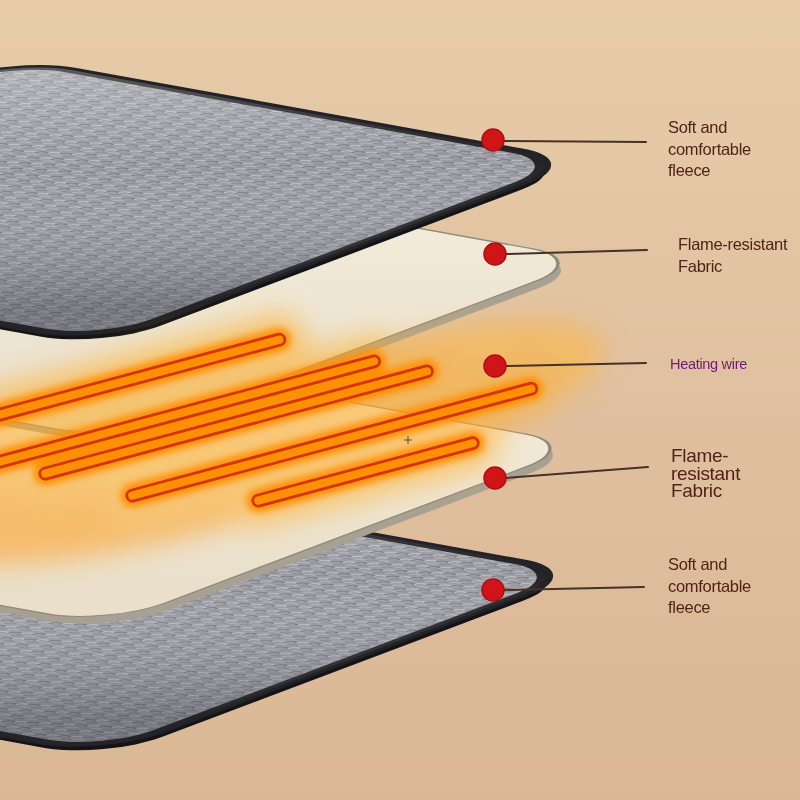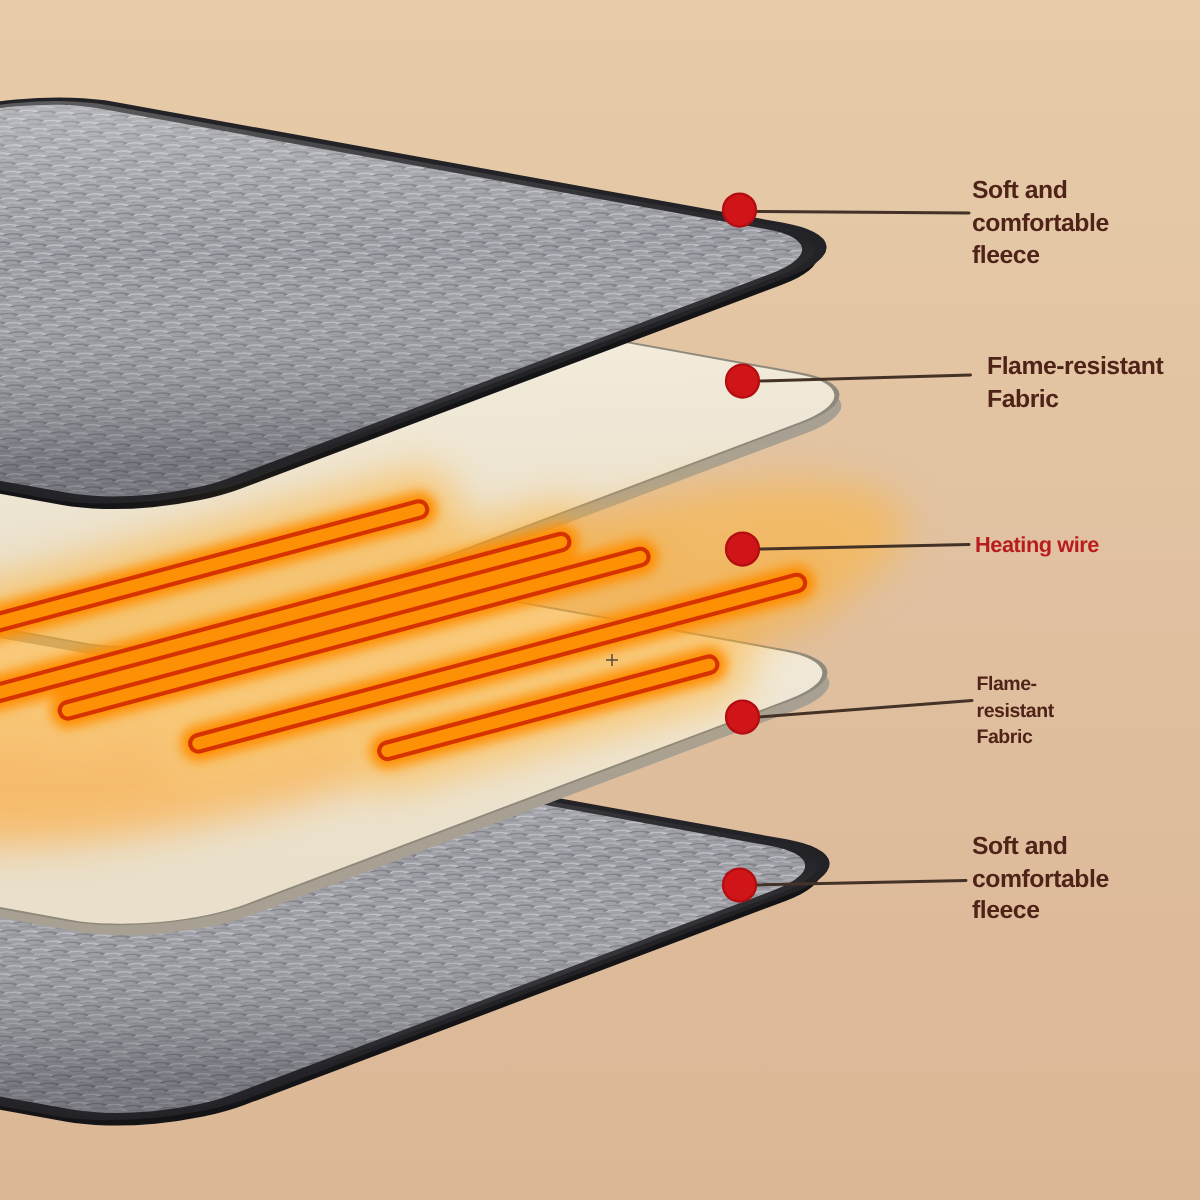--- a/index.html
+++ b/index.html
@@ -5,28 +5,29 @@
   html, body { margin: 0; padding: 0; background: #c9c9c9; }
   .stage {
     position: relative;
     width: 800px; height: 800px;
     overflow: hidden;
     font-family: "Liberation Sans", "DejaVu Sans", sans-serif;
   }
   .stage svg { position: absolute; left: 0; top: 0; }
   .callout {
     position: absolute;
-    font-weight: bold;
+    font-weight: normal;
     color: #4f2318;
     letter-spacing: -0.3px;
     white-space: nowrap;
+    margin-left: 20px;
   }
   .callout.big   { font-size: 16.5px; line-height: 21.5px; }
-  .callout.mid   { font-size: 13px;   line-height: 17.5px; }
-  .callout.small { font-size: 14.5px; line-height: 18px; color: #b91c1c; }
+  .callout.mid   { font-size: 19px;   line-height: 17.5px; }
+  .callout.small { font-size: 14.5px; line-height: 18px; color: #701a75; }
   .c1 { left: 648px; top: 117px; }
   .c2 { left: 658px; top: 234px; }
   .c3 { left: 650px; top: 355px; }
   .c4 { left: 651px; top: 447px; }
   .c5 { left: 648px; top: 554px; }
 </style>
 </head>
 <body>
 
 <div class="stage">

